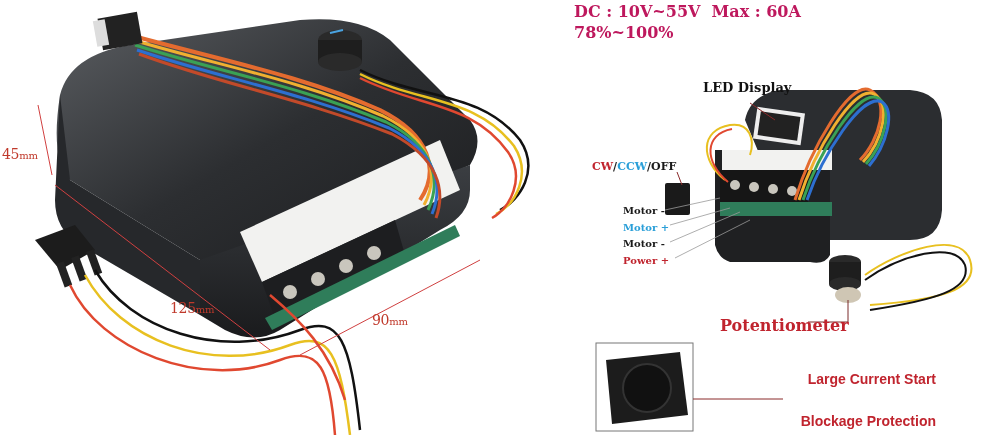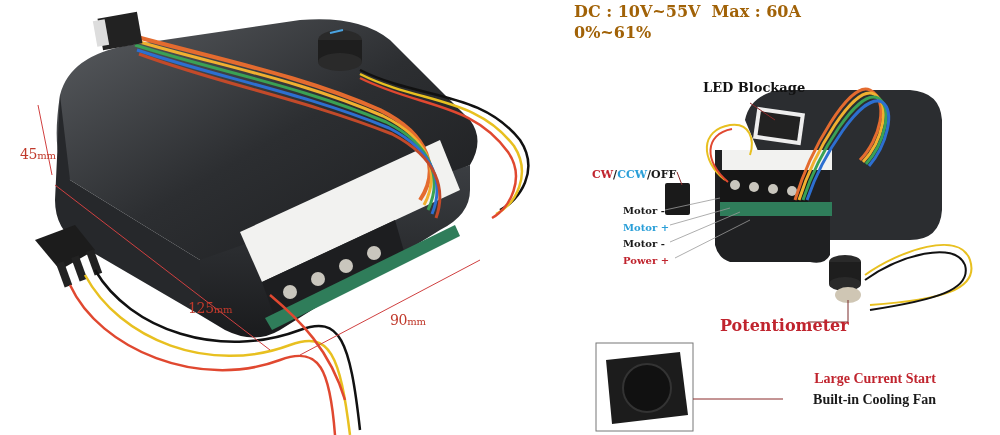--- a/index.html
+++ b/index.html
@@ -7,40 +7,40 @@
   body { position: relative; font-family: "DejaVu Serif", "Liberation Serif", serif; }
 
   .panel { position: absolute; top: 0; height: 435px; }
   #left-panel { left: 0; width: 570px; }
   #right-panel { left: 570px; width: 430px; }
 
   svg { display: block; position: absolute; left: 0; top: 0; }
 
   .dim-label {
     position: absolute; font-family: "DejaVu Serif", serif; font-size: 14px;
-    color: #c0392b; letter-spacing: -0.3px; margin-left: 18px;
+    color: #c0392b; letter-spacing: -0.3px;
   }
   .dim-label .unit { font-size: 10px; }
 
   .spec {
     position: absolute; left: 4px; font-family: "DejaVu Serif", serif;
-    font-weight: bold; font-size: 16px; color: #a16207; white-space: pre;
+    font-weight: bold; font-size: 16px; color: #be185d; white-space: pre;
   }
 
   .callout {
     position: absolute; font-family: "DejaVu Serif", serif; font-weight: bold;
     font-size: 10px; color: #111; white-space: nowrap;
   }
   .callout.lg { font-size: 13px; }
   .red { color: #c0242e; }
   .blue { color: #2a9fd8; }
   .dark { color: #1a1a1a; }
 
   .feature {
-    position: absolute; right: 64px; font-family: Liberation Serif, serif;
+    position: absolute; right: 64px; font-family: Liberation Sans, sans-serif;
     font-weight: bold; font-size: 14px; text-align: right; white-space: nowrap;
   }
 </style>
 </head>
 <body>
 
 <div id="left-panel" class="panel">
   <svg width="570" height="435" viewBox="0 0 570 435">
     <defs>
       <linearGradient id="hs" x1="0" y1="0" x2="1" y2="1">
@@ -109,21 +109,21 @@
   <div class="dim-label" style="left:170px; top:300px;">
     <span>125</span><span class="unit">mm</span>
   </div>
   <div class="dim-label" style="left:372px; top:312px;">
     <span>90</span><span class="unit">mm</span>
   </div>
 </div>
 
 <div id="right-panel" class="panel">
   <div class="spec" style="top:2px;">DC : 10V~55V  Max : 60A</div>
-  <div class="spec" style="top:23px;">0%~61%</div>
+  <div class="spec" style="top:23px;">78%~100%</div>
 
   <svg width="430" height="435" viewBox="0 0 430 435">
 
     <path d="M175 120 Q180 95 210 90 L340 90 Q370 92 372 120 L372 210 Q370 240 340 240 L250 240 Q220 240 215 215 Z" fill="#2b2d30"></path>
     <path d="M145 150 L260 150 L260 255 Q255 265 240 262 L160 262 Q148 258 145 245 Z" fill="#1f2022"></path>
 
     <rect x="152" y="150" width="110" height="20" fill="#f2f2f0"></rect>
 
     <rect x="150" y="170" width="88" height="32" fill="#161616"></rect>
     <circle cx="165" cy="185" r="5" fill="#c9c6bd"></circle>
@@ -159,25 +159,25 @@
     <line x1="100" y1="242" x2="170" y2="212" stroke="#999" stroke-width="0.8"></line>
     <line x1="105" y1="258" x2="180" y2="220" stroke="#999" stroke-width="0.8"></line>
     <polyline points="238,322 278,322 278,300" fill="none" stroke="#7a2a2a" stroke-width="1"></polyline>
 
     <rect x="26" y="343" width="97" height="88" fill="#fff" stroke="#777" stroke-width="1"></rect>
     <path d="M36 360 L110 352 L118 415 L42 424 Z" fill="#1c1c1c"></path>
     <circle cx="77" cy="388" r="24" fill="#111" stroke="#333" stroke-width="2"></circle>
     <line x1="123" y1="399" x2="213" y2="399" stroke="#8a2a2a" stroke-width="1"></line>
   </svg>
 
-  <div class="callout lg" style="left:133px; top:80px;">LED Blockage</div>
-  <div class="callout lg" style="left:22px; top:160px; font-size:11px;margin-top:8px;">
+  <div class="callout lg" style="left:133px; top:80px;">LED Display</div>
+  <div class="callout lg" style="left:22px; top:160px; font-size:11px;">
     <span class="red">CW</span><span class="dark">/</span><span class="blue">CCW</span><span class="dark">/</span><span class="dark">OFF</span>
   </div>
   <div class="callout dark" style="left:53px; top:205px;">Motor -</div>
   <div class="callout blue" style="left:53px; top:222px;">Motor +</div>
   <div class="callout dark" style="left:53px; top:238px;">Motor -</div>
   <div class="callout red" style="left:53px; top:255px;text-align:right;">Power +</div>
   <div class="callout red" style="left:150px; top:316px; font-size:16px;">Potentiometer</div>
 
   <div class="feature red" style="top:371px;">Large Current Start</div>
-  <div class="feature dark" style="top:392px;">Built-in Cooling Fan</div>
+  <div class="feature red" style="top:413px;">Blockage Protection</div>
 </div>
 
 </body></html>

